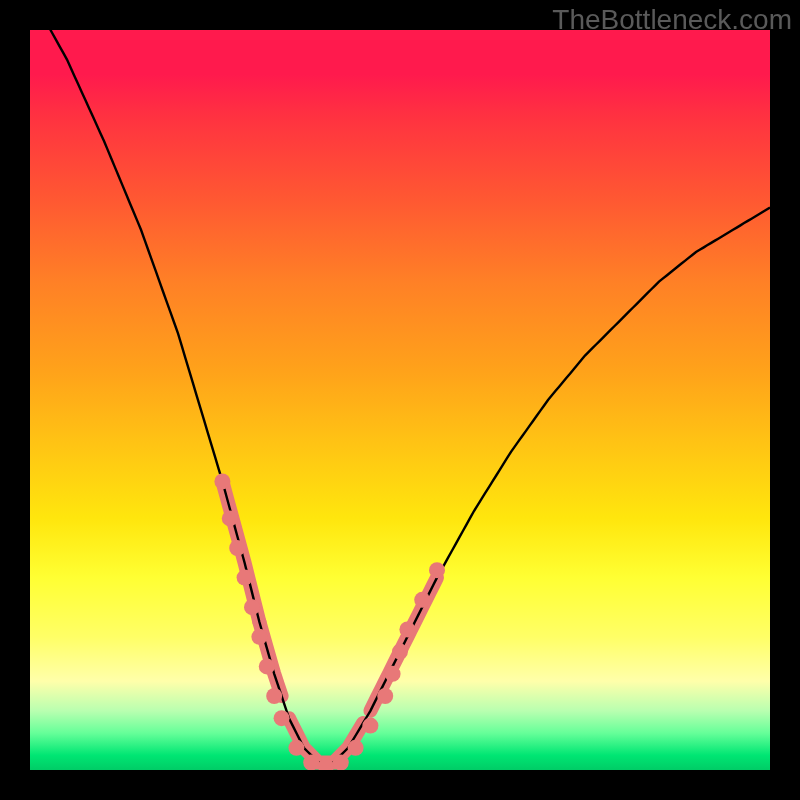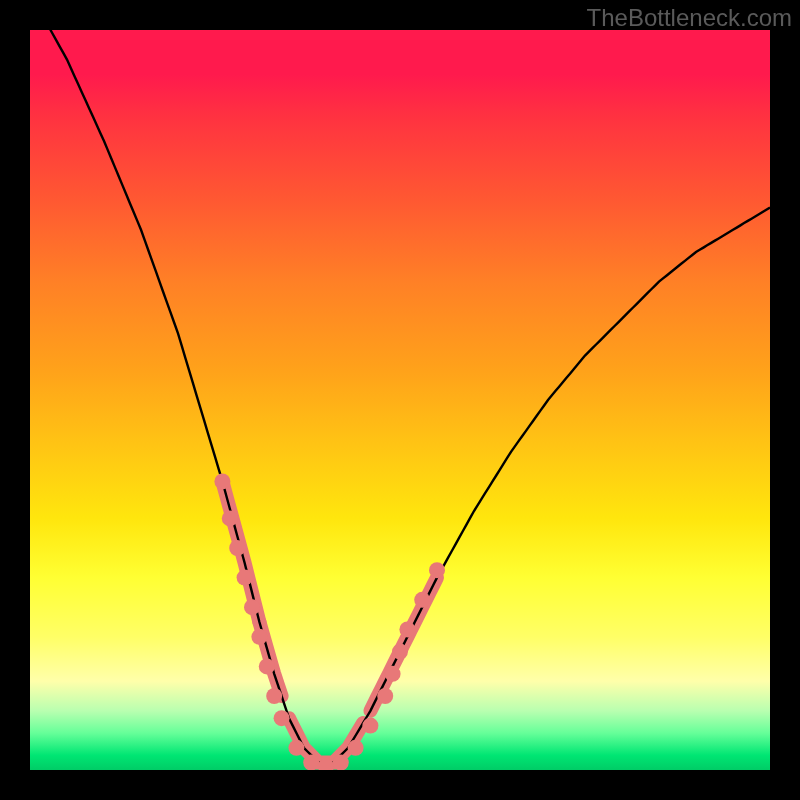--- a/index.html
+++ b/index.html
@@ -48,21 +48,21 @@
       #66ff99 95%,
       #00e673 98%,
       #00cc66 100%
     );
   }
   .watermark {
     position: absolute;
     top: 4px;
     right: 8px;
     color: #5a5a5a;
-    font-size: 24px;
+    font-size: 28px;
     font-weight: 500;
     text-align: right;
     pointer-events: none;
     user-select: none;
   }
   svg.curve {
     position: absolute;
     inset: 0;
     width: 740px;
     height: 740px;

